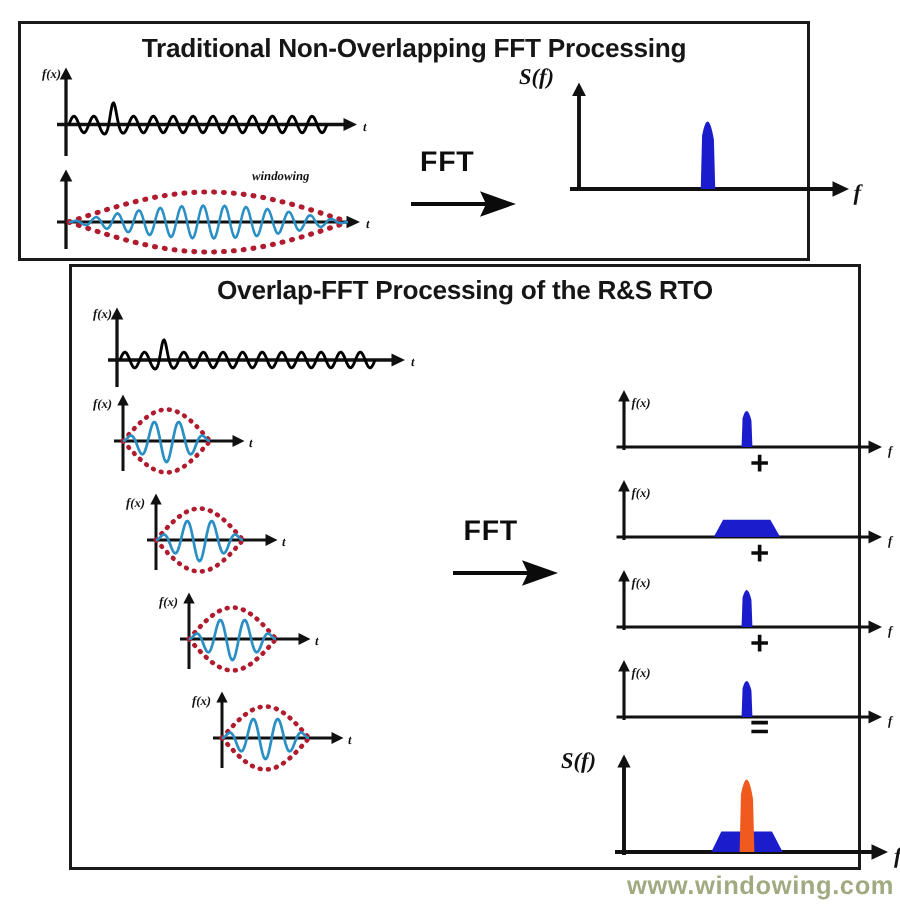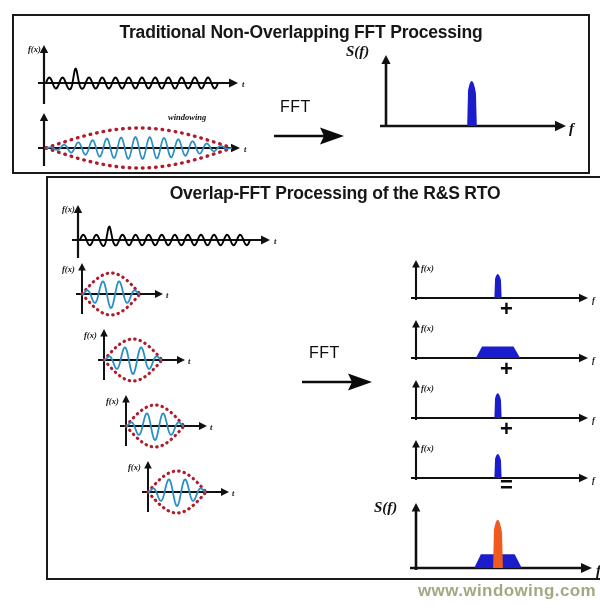--- a/index.html
+++ b/index.html
@@ -1,27 +1,27 @@
 <!DOCTYPE html>
 <html><head>
 <meta charset="utf-8">
 <style>
   html,body{margin:0;padding:0;background:#ffffff;}
   body{width:600px;height:609px;position:relative;
        font-family:"Liberation Sans",sans-serif;overflow:hidden;}
-  .panel{position:absolute;left:12px;width:578px;border:2px solid #1a1a1a;
+  .panel{position:absolute;left:12px;width:528px;border:2px solid #1a1a1a;
          background:#ffffff;box-sizing:border-box;}
   #panel-top{top:14px;height:160px;}
   #panel-bottom{top:176px;height:404px;margin-left:34px;}
   .panel-title{position:absolute;left:0;right:0;text-align:center;
         font-weight:bold;font-size:17.5px;color:#161616;letter-spacing:-0.2px;}
   #title-top{top:6px;}
   #title-bottom{top:5px;}
   svg{position:absolute;left:0;top:0;overflow:visible;}
-  .fft-label{position:absolute;font-weight:normal;font-size:16px;color:#0d0d0d;
+  .fft-label{position:absolute;font-weight:bold;font-size:19px;color:#0d0d0d;
              letter-spacing:0.5px;}
   .axlab{font-family:"Liberation Serif",serif;font-style:italic;
          font-weight:bold;fill:#111;}
   .axlab-sm{font-size:8.5px;}
   .axlab-big{font-size:15px;}
   .plus{position:absolute;font-weight:bold;font-size:22px;color:#0b0b0b;
         font-family:"Liberation Sans",sans-serif;line-height:1;}
   .watermark{position:absolute;left:418px;top:581px;font-size:17px;
         font-weight:bold;color:#7c8a52;opacity:.72;letter-spacing:.4px;
         font-family:"Liberation Sans",sans-serif;}

